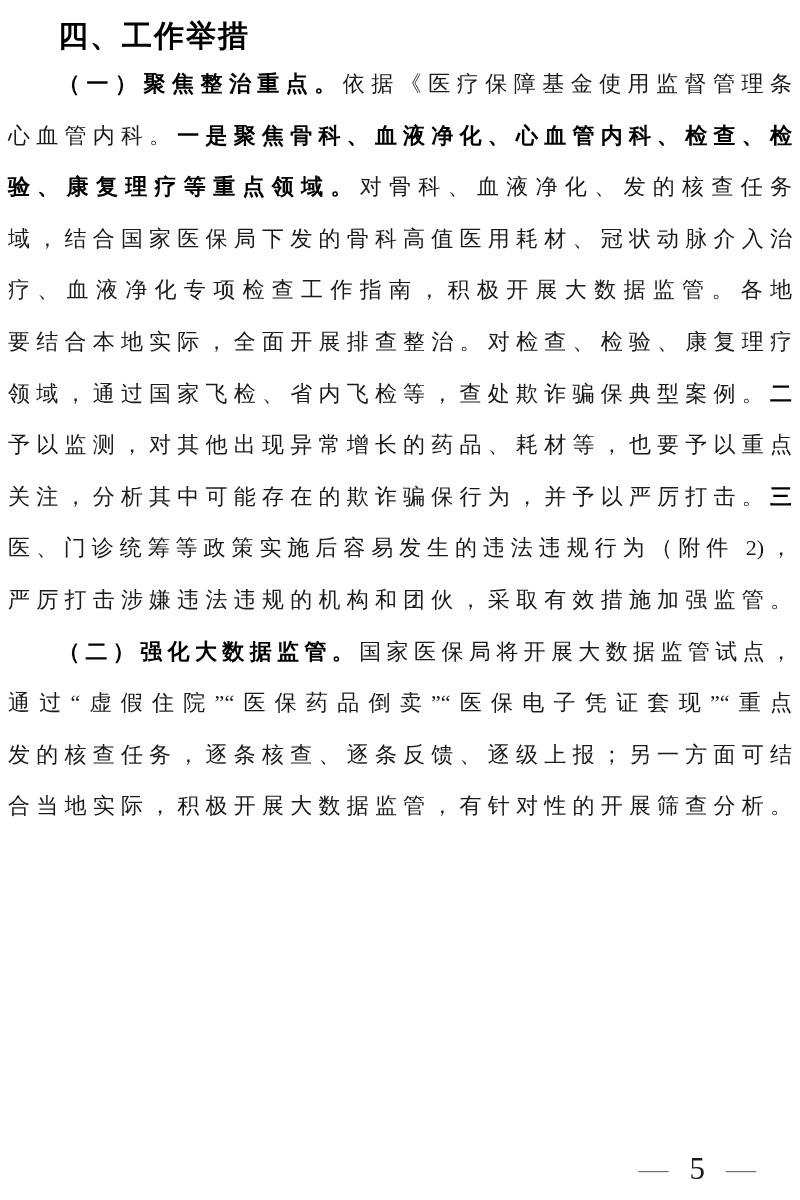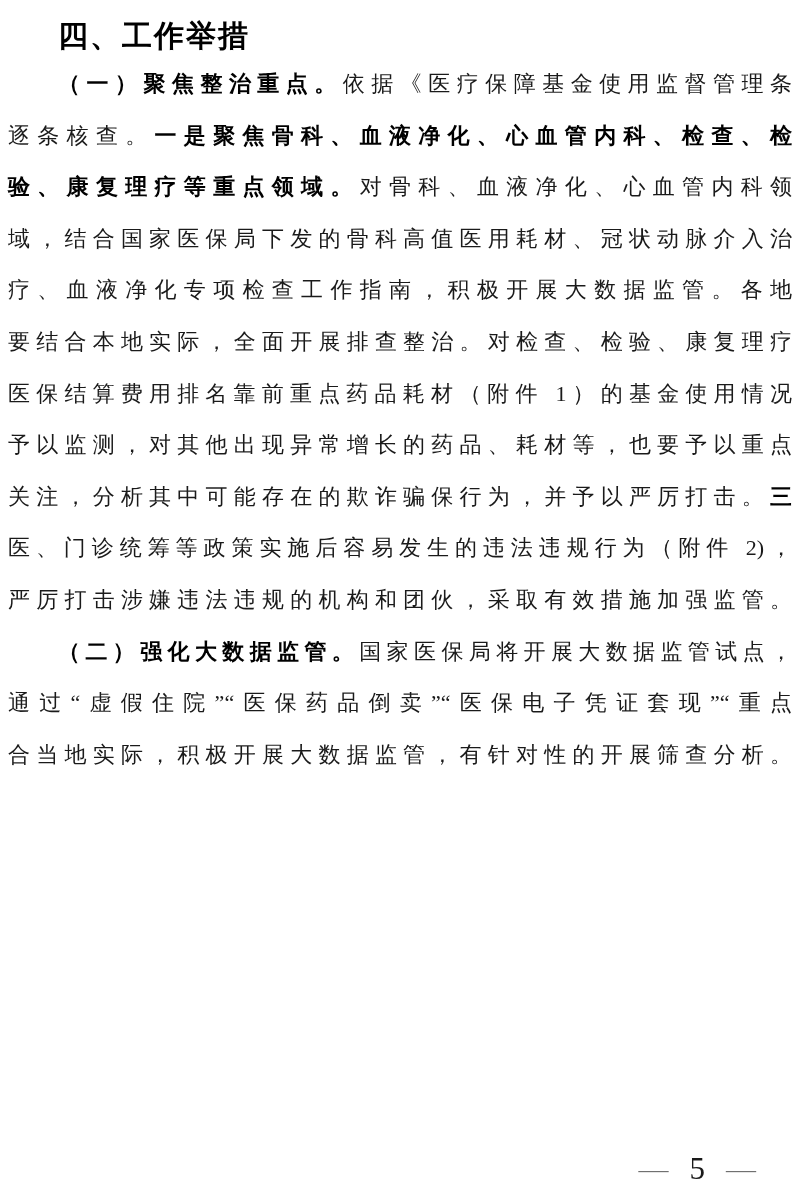--- a/index.html
+++ b/index.html
@@ -67,32 +67,33 @@
   }
 </style>
 </head>
 <body>
 
 <div class="page">
   <div class="doc">
     <div class="heading">四、工作举措</div>
     <div id="doc-lines">
         <div class="line indent"><span class="seg bold">（一）聚焦整治重点。</span><span class="seg">依据《医疗保障基金使用监督管理条</span></div>
-        <div class="line"><span class="seg">逐条核查。</span><span class="seg bold">一是聚焦骨科、血液净化、心血管内科、检查、检</span></div>
-        <div class="line"><span class="seg bold">验、康复理疗等重点领域。</span><span class="seg">对骨科、血液净化、心血管内科领</span></div>
+        <div class="line"><span class="seg">心血管内科。</span><span class="seg bold">一是聚焦骨科、血液净化、心血管内科、检查、检</span></div>
+        <div class="line"><span class="seg bold">验、康复理疗等重点领域。</span><span class="seg">对骨科、血液净化、发的核查任务</span></div>
         <div class="line"><span class="seg">域，结合国家医保局下发的骨科高值医用耗材、冠状动脉介入治</span></div>
         <div class="line"><span class="seg">疗、血液净化专项检查工作指南，积极开展大数据监管。各地</span></div>
         <div class="line"><span class="seg">要结合本地实际，全面开展排查整治。对检查、检验、康复理疗</span></div>
-        <div class="line"><span class="seg">医保结算费用排名靠前重点药品耗材（附件 1）的基金使用情况</span></div>
+        <div class="line"><span class="seg">领域，通过国家飞检、省内飞检等，查处欺诈骗保典型案例。</span><span class="seg bold">二</span></div>
         <div class="line"><span class="seg">予以监测，对其他出现异常增长的药品、耗材等，也要予以重点</span></div>
         <div class="line"><span class="seg">关注，分析其中可能存在的欺诈骗保行为，并予以严厉打击。</span><span class="seg bold">三</span></div>
         <div class="line"><span class="seg">医、门诊统筹等政策实施后容易发生的违法违规行为（附件 2)，</span></div>
         <div class="line"><span class="seg">严厉打击涉嫌违法违规的机构和团伙，采取有效措施加强监管。</span></div>
         <div class="line indent"><span class="seg bold">（二）强化大数据监管。</span><span class="seg">国家医保局将开展大数据监管试点，</span></div>
         <div class="line"><span class="seg">通过“虚假住院”“医保药品倒卖”“医保电子凭证套现”“重点</span></div>
+        <div class="line"><span class="seg">发的核查任务，逐条核查、逐条反馈、逐级上报；另一方面可结</span></div>
         <div class="line"><span class="seg">合当地实际，积极开展大数据监管，有针对性的开展筛查分析。</span></div>
       </div>
   </div>
 
   <div class="footer">
     <span class="dash">—</span>
     <span class="num">5</span>
     <span class="dash">—</span>
   </div>
 </div>

